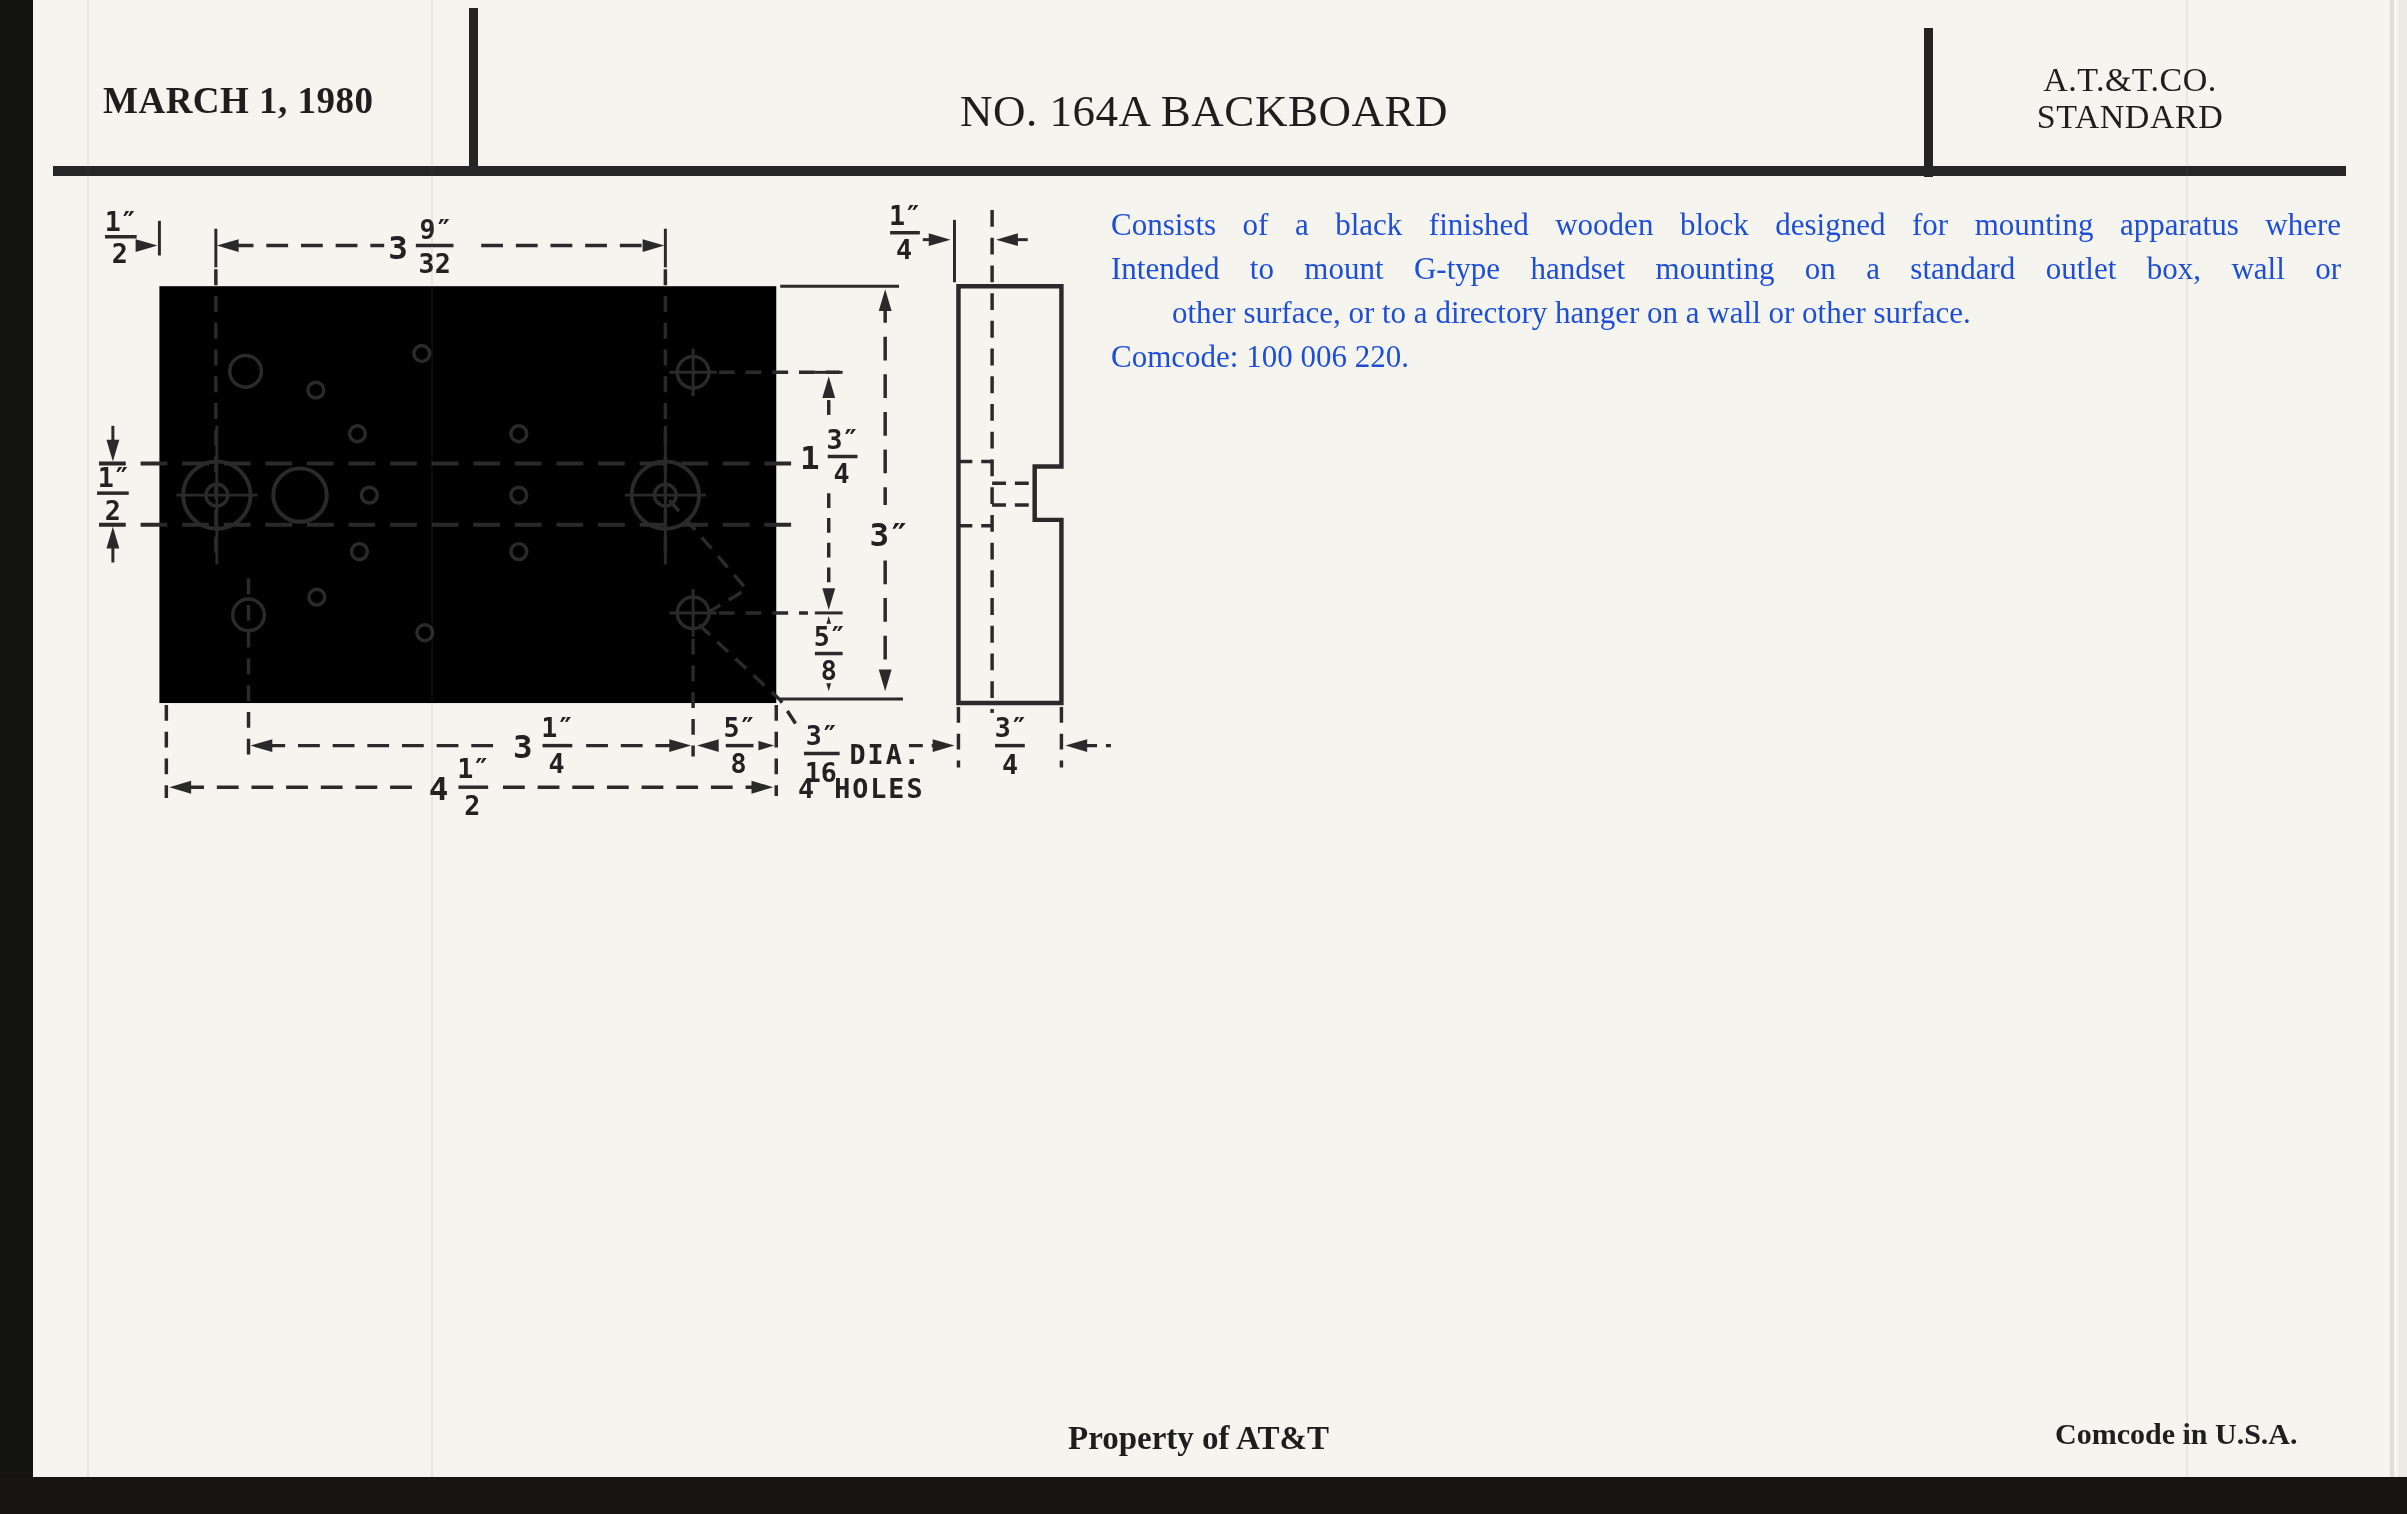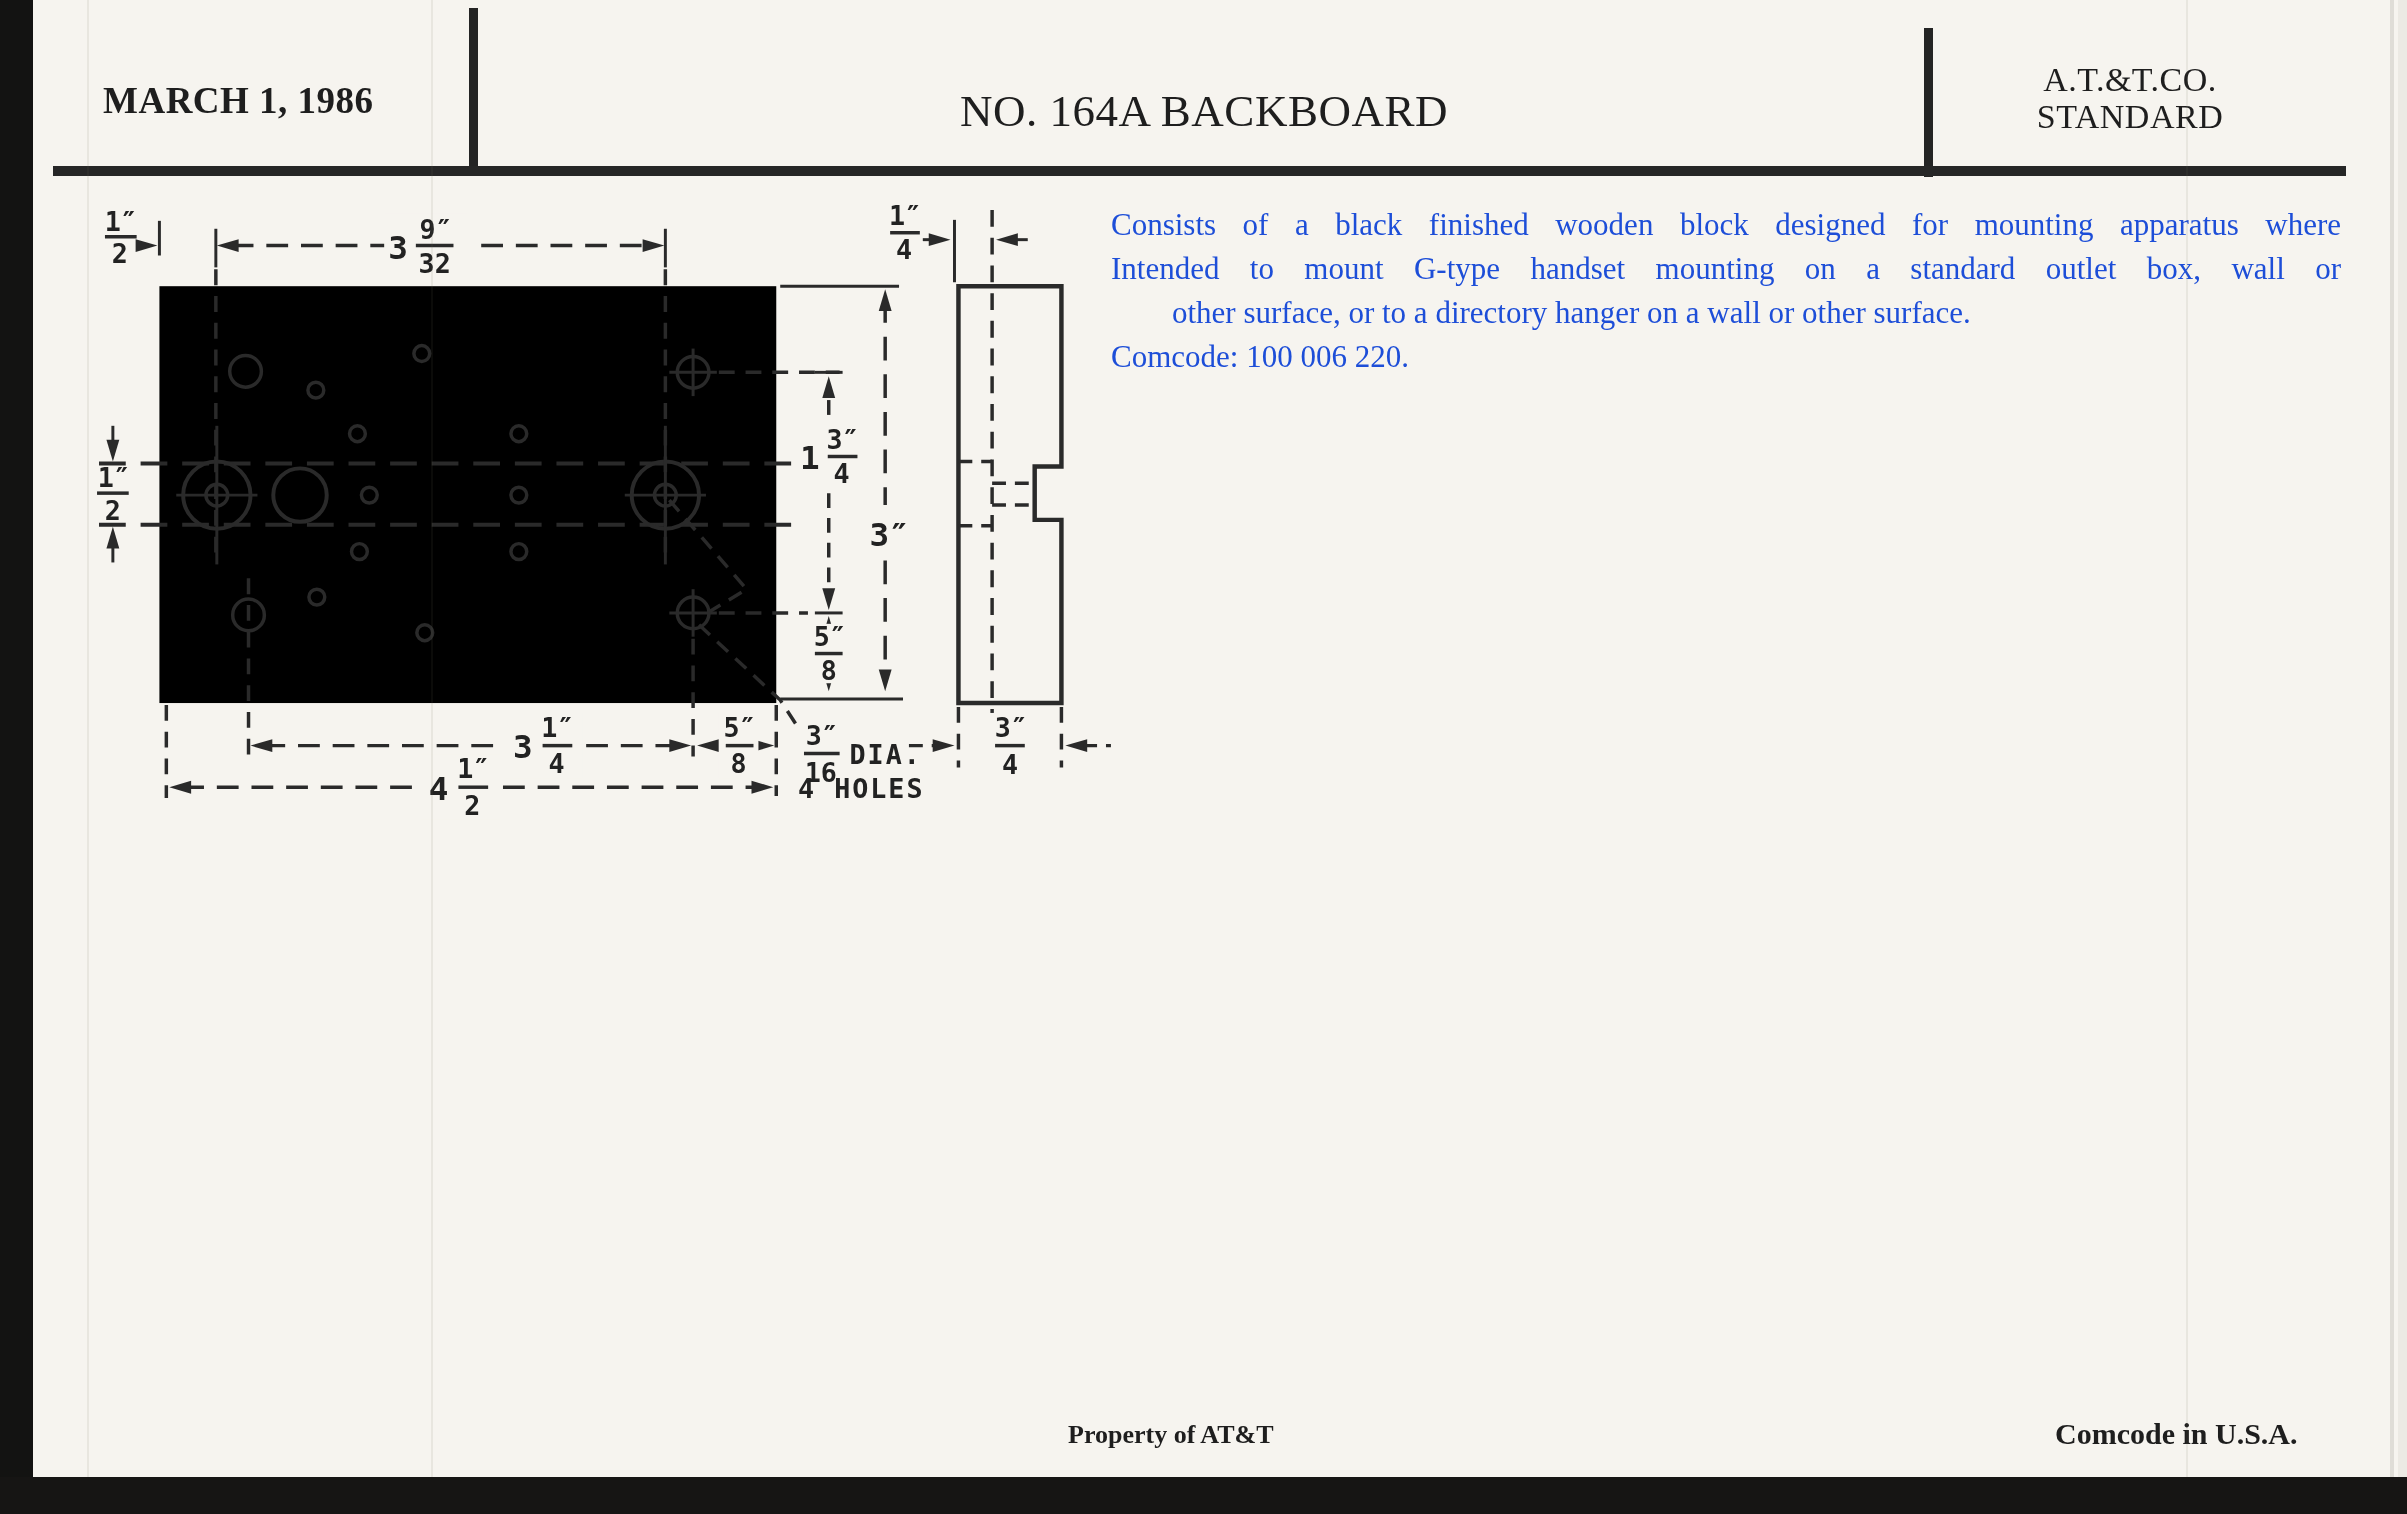--- a/index.html
+++ b/index.html
@@ -13,37 +13,37 @@
   .hdr-date{position:absolute;left:103px;top:79px;font-size:37px;font-weight:bold;letter-spacing:0.5px;white-space:nowrap;}
   .hdr-title{position:absolute;left:1204px;top:85px;transform:translateX(-50%);font-size:45px;font-weight:normal;letter-spacing:0.5px;white-space:nowrap;}
   .hdr-org{position:absolute;left:2130px;top:61px;transform:translateX(-50%);text-align:center;
            font-size:34px;font-weight:normal;line-height:37px;letter-spacing:0.5px;white-space:nowrap;}
   .hdr-bar1{position:absolute;left:469px;top:8px;width:9px;height:168px;background:#242424;}
   .hdr-bar2{position:absolute;left:1924px;top:28px;width:9px;height:149px;background:#242424;}
   .hdr-rule{position:absolute;left:53px;top:166px;width:2293px;height:10px;background:#262626;}
   .desc{position:absolute;left:1111px;top:203px;width:1230px;font-size:31px;line-height:44px;color:#1d4ed8;}
   .desc .jl{text-align:justify;text-align-last:justify;}
   .desc .ind{padding-left:61px;}
-  .footer-left{position:absolute;left:1068px;top:1420px;font-size:26px;font-weight:bold;white-space:nowrap;}
+  .footer-left{position:absolute;left:1068px;top:1420px;font-size:33px;font-weight:bold;white-space:nowrap;}
   .footer-right{position:absolute;left:2055px;top:1417px;font-size:30px;font-weight:bold;white-space:nowrap;}
   svg.draw{position:absolute;left:0;top:0;}
   svg.draw line, svg.draw path, svg.draw circle, svg.draw polyline{stroke:#2a2a2a;fill:none;}
   svg.draw polygon{fill:#2a2a2a;stroke:none;}
   svg.draw rect.lbl{fill:#f6f4ef;stroke:none;}
   svg.draw text{fill:#222;font-family:"DejaVu Sans Mono", monospace;font-weight:bold;}
   .t-whole{font-size:33px;}
   .t-frac{font-size:27px;}
   .t-note{font-size:27px;letter-spacing:2px;}
 </style>
 </head>
 <body>
 
 <div class="page">
 
-  <div class="hdr-date">MARCH 1, 1986</div>
+  <div class="hdr-date">MARCH 1, 1980</div>
   <div class="hdr-title">NO. 164A BACKBOARD</div>
   <div class="hdr-org">
     <div>A.T.&amp;T.CO.</div>
     <div>STANDARD</div>
   </div>
   <div class="hdr-bar1"></div>
   <div class="hdr-bar2"></div>
   <div class="hdr-rule"></div>
 
   <div class="desc">

